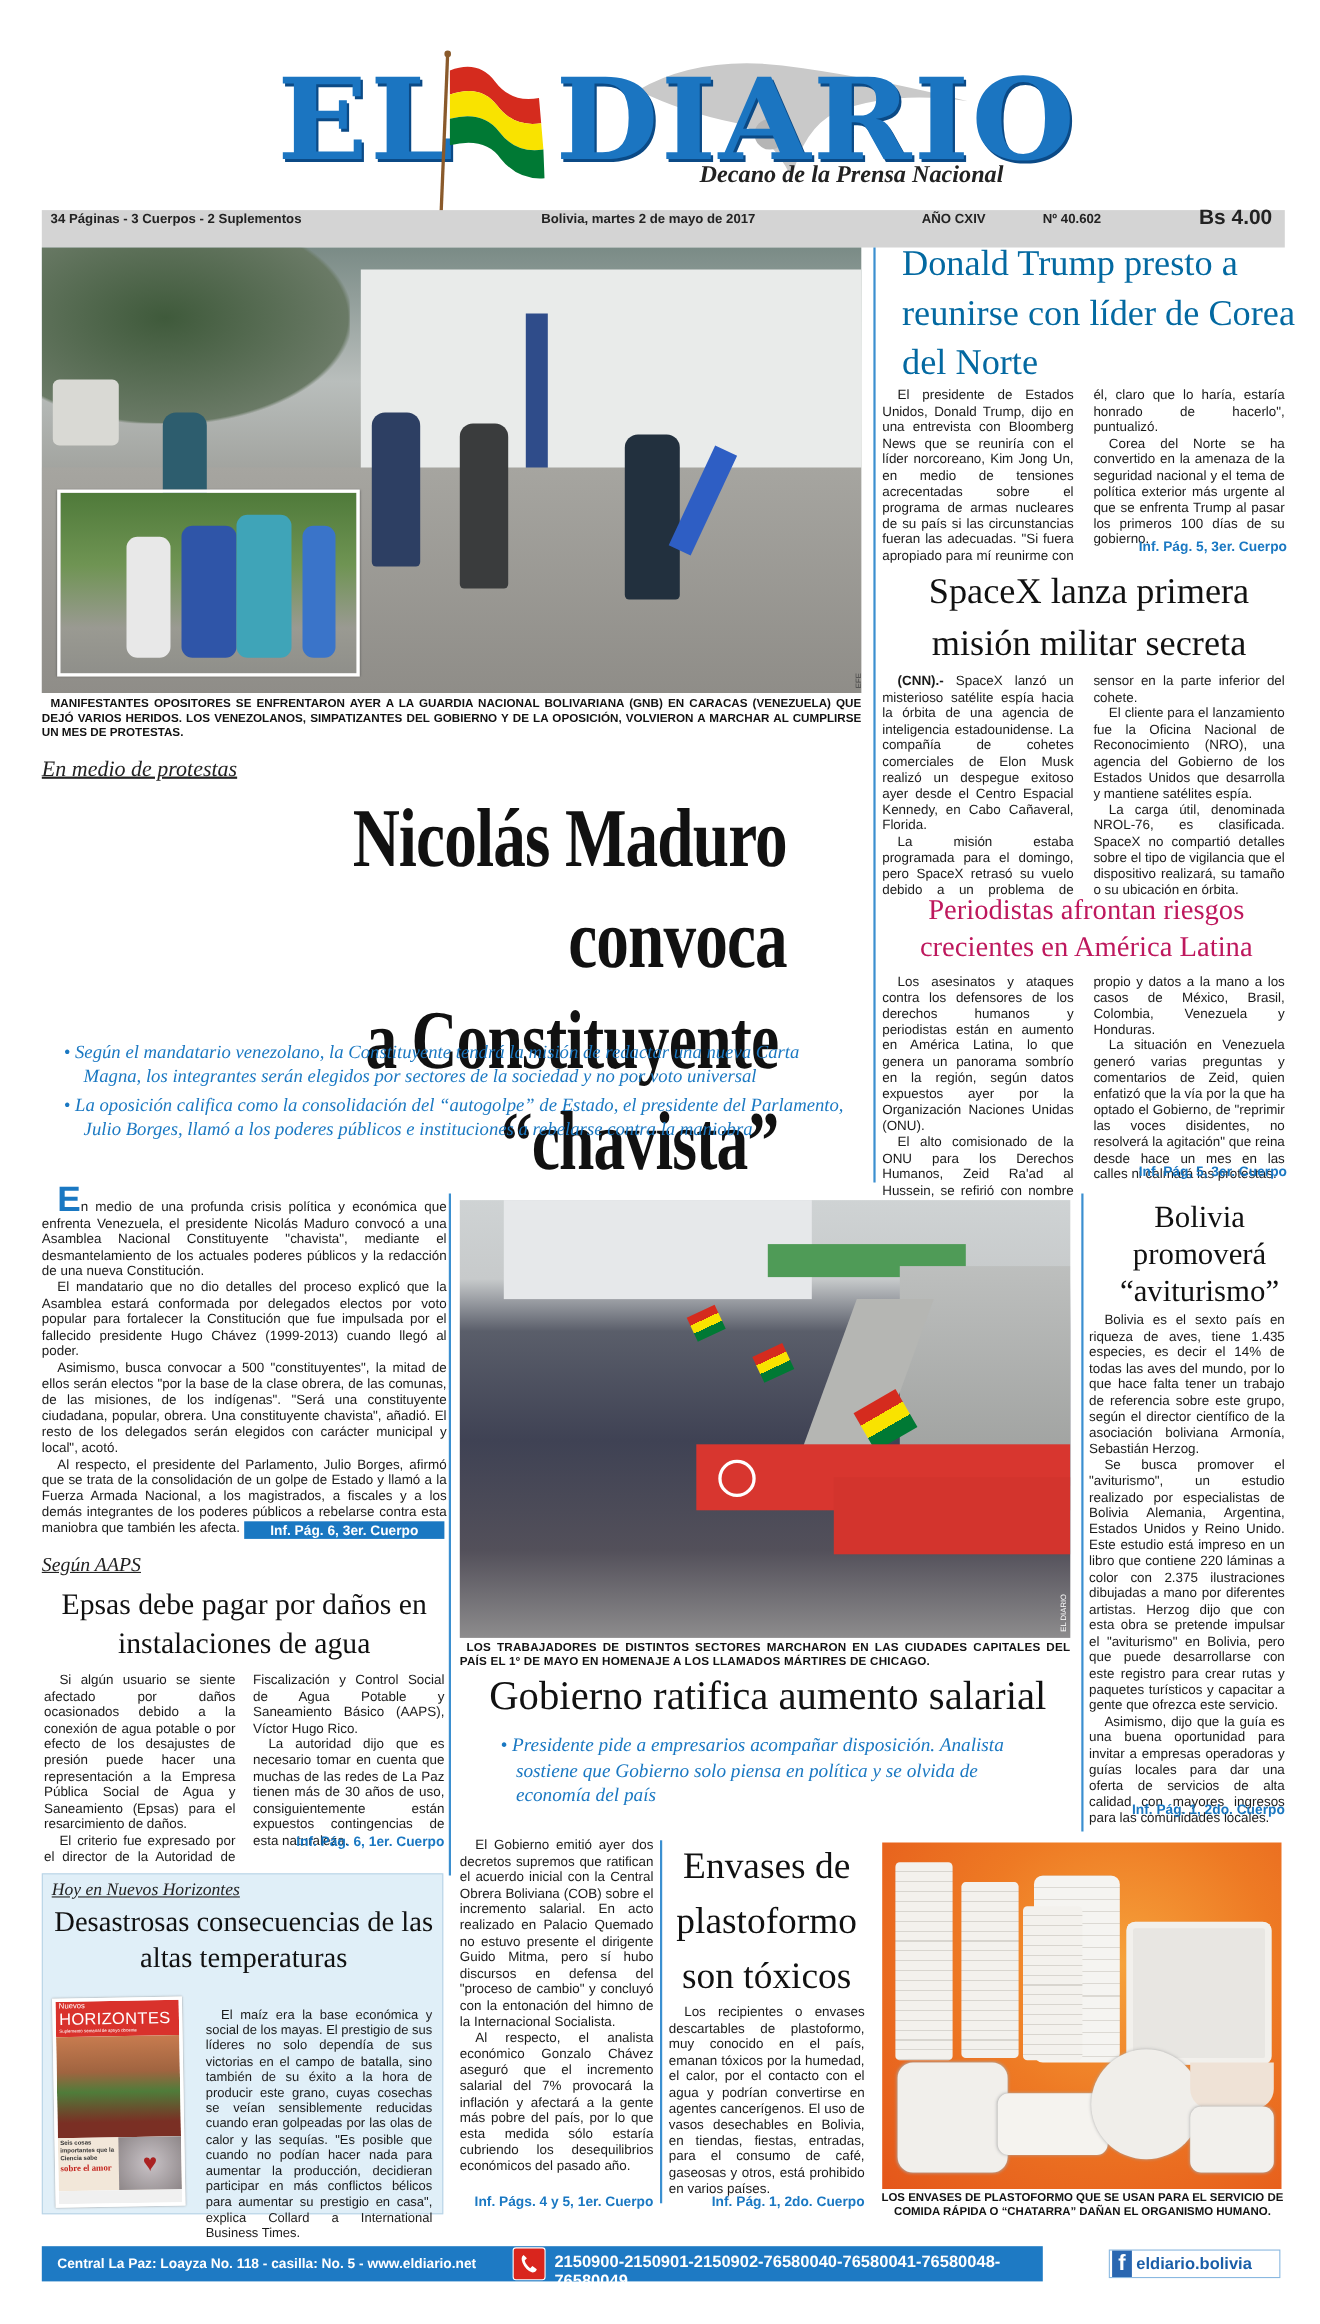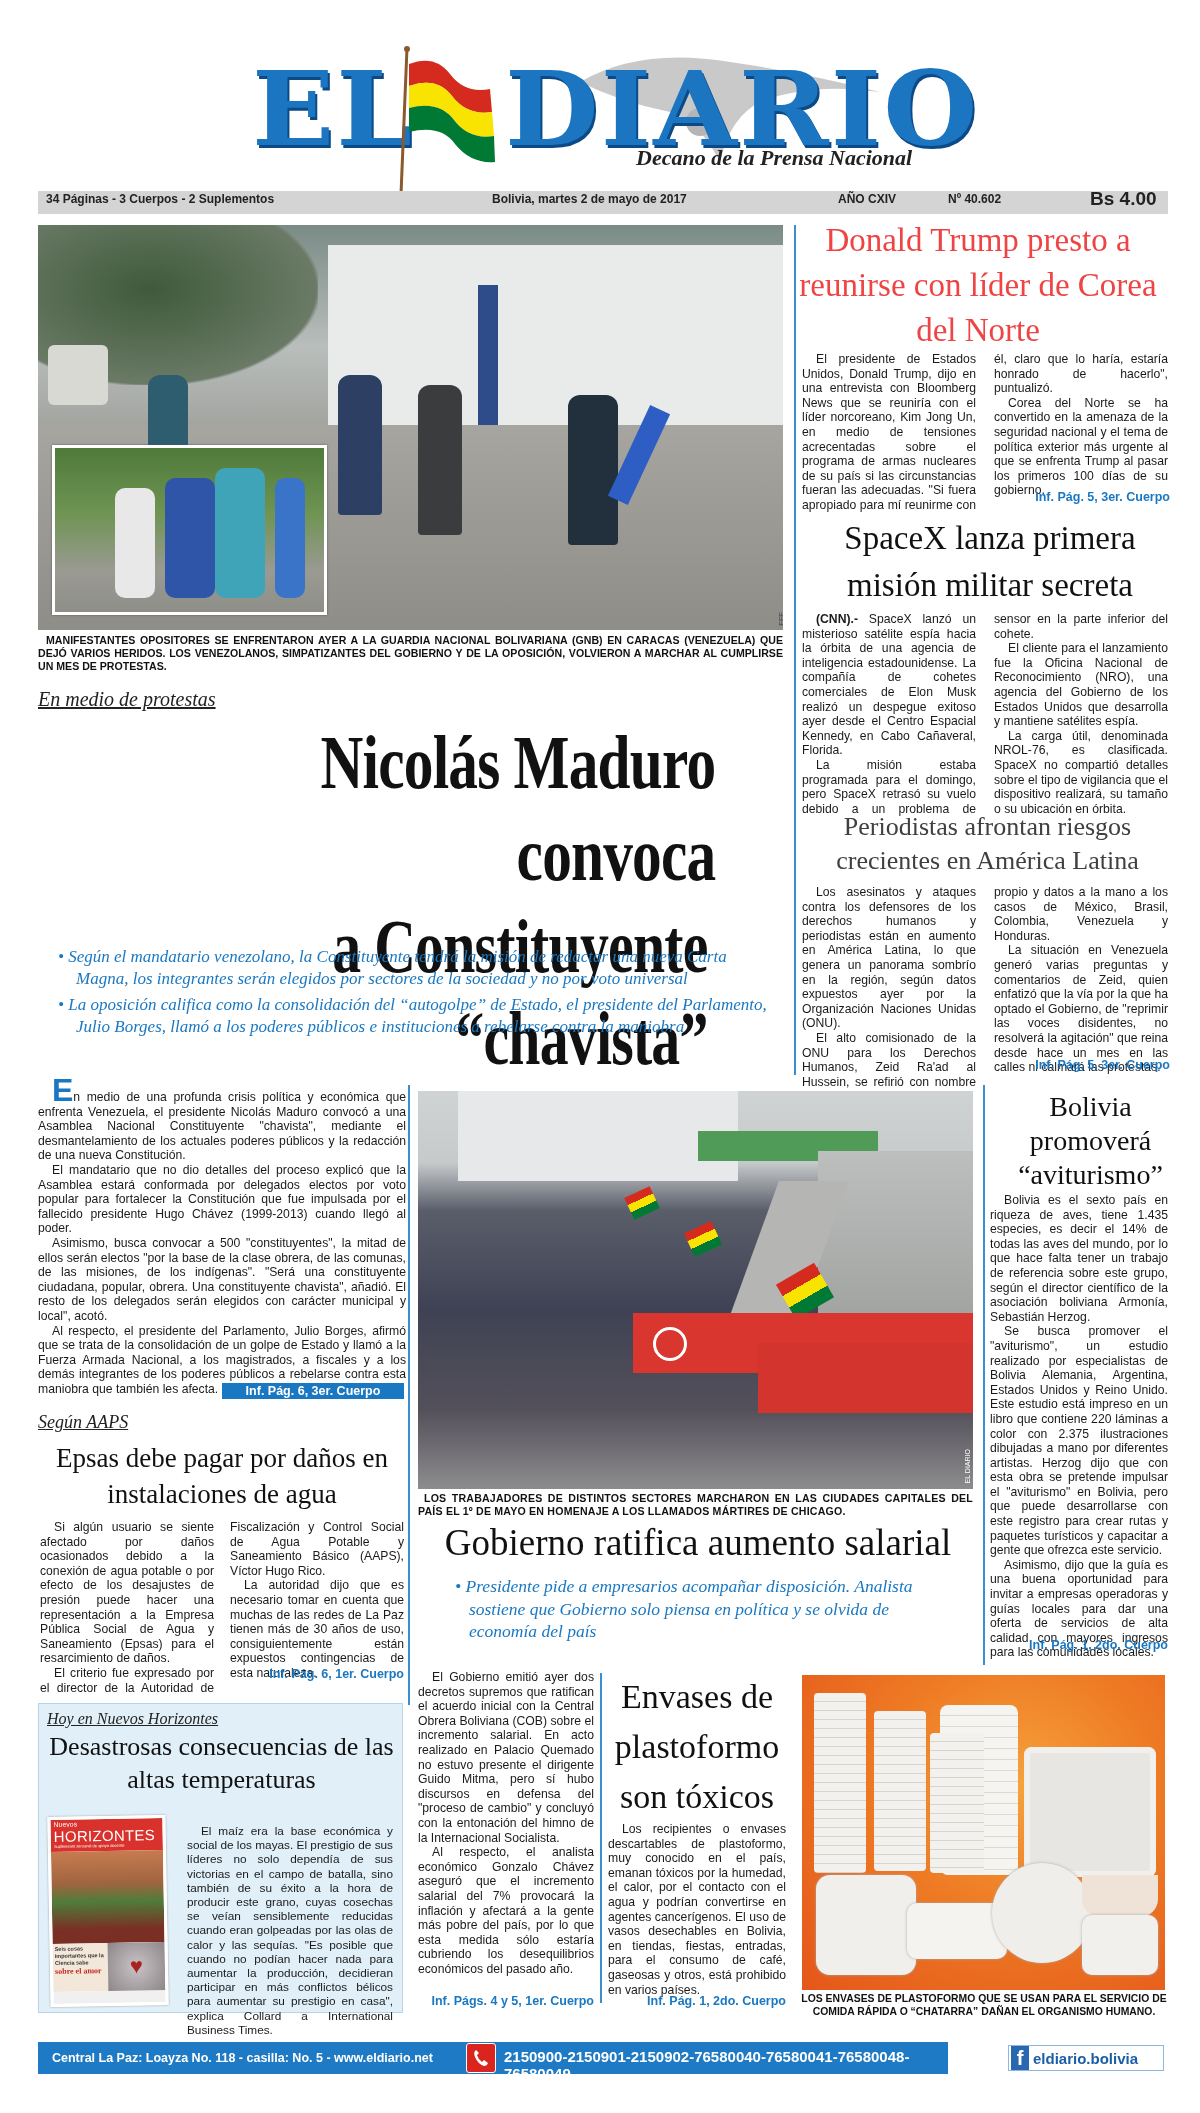--- a/index.html
+++ b/index.html
@@ -9,21 +9,21 @@
 .inf{font-family:"Liberation Sans",sans-serif;font-weight:bold;color:#1a78c2;font-size:12.5px;text-align:right}
 .body-txt{font-size:12.2px;line-height:14.6px;text-align:justify;color:#1a1a1a}
 .body-txt p{text-indent:14px}
 .cols2{column-count:2;column-gap:14px}
 .caption{font-size:10.6px;font-weight:bold;line-height:12.8px;text-align:justify;color:#111}
 .kicker{font-family:"Liberation Serif",serif;font-style:italic;text-decoration:underline;font-size:18px;color:#222}
 .bullet-blue{font-family:"Liberation Serif",serif;font-style:italic;color:#1a78c2}
 .vline{position:absolute;background:#3b8fd0;width:1.5px}
 
 .logo{font-family:"DejaVu Serif","Liberation Serif",serif;font-weight:bold;color:#1b75c1;font-size:108px;letter-spacing:2px;text-shadow:2px 3px 0 #0b4a86;transform:scaleY(0.95)}
-.meta-bar{background:#d4d4d4;height:23px;font-size:12px;font-weight:bold;color:#222}
+.meta-bar{background:#d4d4d4;height:34px;font-size:12px;font-weight:bold;color:#222}
 .photo{overflow:hidden}
 .footer{background:#1e7ac4;color:#fff}
 </style>
 </head>
 <body>
 
 <div class="abs" style="left:0;top:0;width:1200px;height:190px;">
 
   <svg class="abs" style="left:560px;top:42px" width="330" height="140" viewBox="0 0 330 140">
     <path d="M20 40 Q80 5 170 20 Q240 30 320 50 Q250 40 200 60 Q170 75 160 120 Q140 80 110 70 Q60 60 20 40Z" fill="#c9c9c9"></path>
@@ -89,36 +89,36 @@
   <p>Asimismo, busca convocar a 500 "constituyentes", la mitad de ellos serán electos "por la base de la clase obrera, de las comunas, de las misiones, de los indígenas". "Será una constituyente ciudadana, popular, obrera. Una constituyente chavista", añadió. El resto de los delegados serán elegidos con carácter municipal y local", acotó.</p>
   <p>Al respecto, el presidente del Parlamento, Julio Borges, afirmó que se trata de la consolidación de un golpe de Estado y llamó a la Fuerza Armada Nacional, a los magistrados, a fiscales y a los demás integrantes de los poderes públicos a rebelarse contra esta maniobra que también les afecta.</p>
 </div>
 <div class="abs" style="left:222px;top:1383px;width:182px;height:16px;background:#1a78c2;color:#ffffff;font-weight:bold;font-size:12.5px;text-align:center;line-height:16px;">Inf. Pág. 6, 3er. Cuerpo</div>
 
 <div class="vline" style="left:794px;top:225px;height:850px;"></div>
 <div class="vline" style="left:408px;top:1085px;height:620px;"></div>
 <div class="vline" style="left:983px;top:1085px;height:580px;"></div>
 <div class="vline" style="left:600px;top:1673px;height:330px;"></div>
 
-<div class="abs serif" style="left:788px;top:218px;width:380px;text-align:center;font-size:33px;line-height:45px;color:#ef4444;">Donald Trump presto a reunirse con líder de Corea del Norte</div>
+<div class="abs serif" style="left:820px;top:218px;width:380px;text-align:left;font-size:33px;line-height:45px;color:#0369a1;">Donald Trump presto a reunirse con líder de Corea del Norte</div>
 <div class="abs body-txt cols2" style="left:802px;top:352px;width:366px;column-gap:18px;">
   <p>El presidente de Estados Unidos, Donald Trump, dijo en una entrevista con Bloomberg News que se reuniría con el líder norcoreano, Kim Jong Un, en medio de tensiones acrecentadas sobre el programa de armas nucleares de su país si las circunstancias fueran las adecuadas. "Si fuera apropiado para mí reunirme con él, claro que lo haría, estaría honrado de hacerlo", puntualizó.</p>
   <p>Corea del Norte se ha convertido en la amenaza de la seguridad nacional y el tema de política exterior más urgente al que se enfrenta Trump al pasar los primeros 100 días de su gobierno.</p>
 </div>
 <div class="abs inf" style="left:980px;top:490px;width:190px;">Inf. Pág. 5, 3er. Cuerpo</div>
 
 <div class="abs serif" style="left:800px;top:515px;width:380px;text-align:center;font-size:33px;line-height:47px;color:#111;">SpaceX lanza primera misión militar secreta</div>
 <div class="abs body-txt cols2" style="left:802px;top:612px;width:366px;column-gap:18px;">
   <p><b>(CNN).-</b><span> SpaceX lanzó un misterioso satélite espía hacia la órbita de una agencia de inteligencia estadounidense. La compañía de cohetes comerciales de Elon Musk realizó un despegue exitoso ayer desde el Centro Espacial Kennedy, en Cabo Cañaveral, Florida.</span></p>
   <p>La misión estaba programada para el domingo, pero SpaceX retrasó su vuelo debido a un problema de sensor en la parte inferior del cohete.</p>
   <p>El cliente para el lanzamiento fue la Oficina Nacional de Reconocimiento (NRO), una agencia del Gobierno de los Estados Unidos que desarrolla y mantiene satélites espía.</p>
   <p>La carga útil, denominada NROL-76, es clasificada. SpaceX no compartió detalles sobre el tipo de vigilancia que el dispositivo realizará, su tamaño o su ubicación en órbita.</p>
 </div>
 
-<div class="abs serif" style="left:800px;top:810px;width:375px;text-align:center;font-size:26px;line-height:34px;color:#404040;">Periodistas afrontan riesgos crecientes en América Latina</div>
+<div class="abs serif" style="left:800px;top:810px;width:375px;text-align:center;font-size:26px;line-height:34px;color:#be185d;">Periodistas afrontan riesgos crecientes en América Latina</div>
 <div class="abs body-txt cols2" style="left:802px;top:885px;width:366px;column-gap:18px;">
   <p>Los asesinatos y ataques contra los defensores de los derechos humanos y periodistas están en aumento en América Latina, lo que genera un panorama sombrío en la región, según datos expuestos ayer por la Organización Naciones Unidas (ONU).</p>
   <p>El alto comisionado de la ONU para los Derechos Humanos, Zeid Ra'ad al Hussein, se refirió con nombre propio y datos a la mano a los casos de México, Brasil, Colombia, Venezuela y Honduras.</p>
   <p>La situación en Venezuela generó varias preguntas y comentarios de Zeid, quien enfatizó que la vía por la que ha optado el Gobierno, de "reprimir las voces disidentes, no resolverá la agitación" que reina desde hace un mes en las calles ni calmará las protestas.</p>
 </div>
 <div class="abs inf" style="left:980px;top:1058px;width:190px;">Inf. Pág, 5, 3er. Cuerpo</div>
 
 <div class="abs photo" style="left:418px;top:1091px;width:555px;height:398px;background:linear-gradient(180deg,#cfd3d4 0%,#c7cacb 18%,#5a5e6a 30%,#3f4254 55%,#53505a 80%,#8d8c8d 100%);">
   <div class="abs" style="left:40px;top:0;width:280px;height:90px;background:#e6e8ea;"></div>
   <div class="abs" style="left:280px;top:40px;width:180px;height:30px;background:#4f9b57;"></div>

